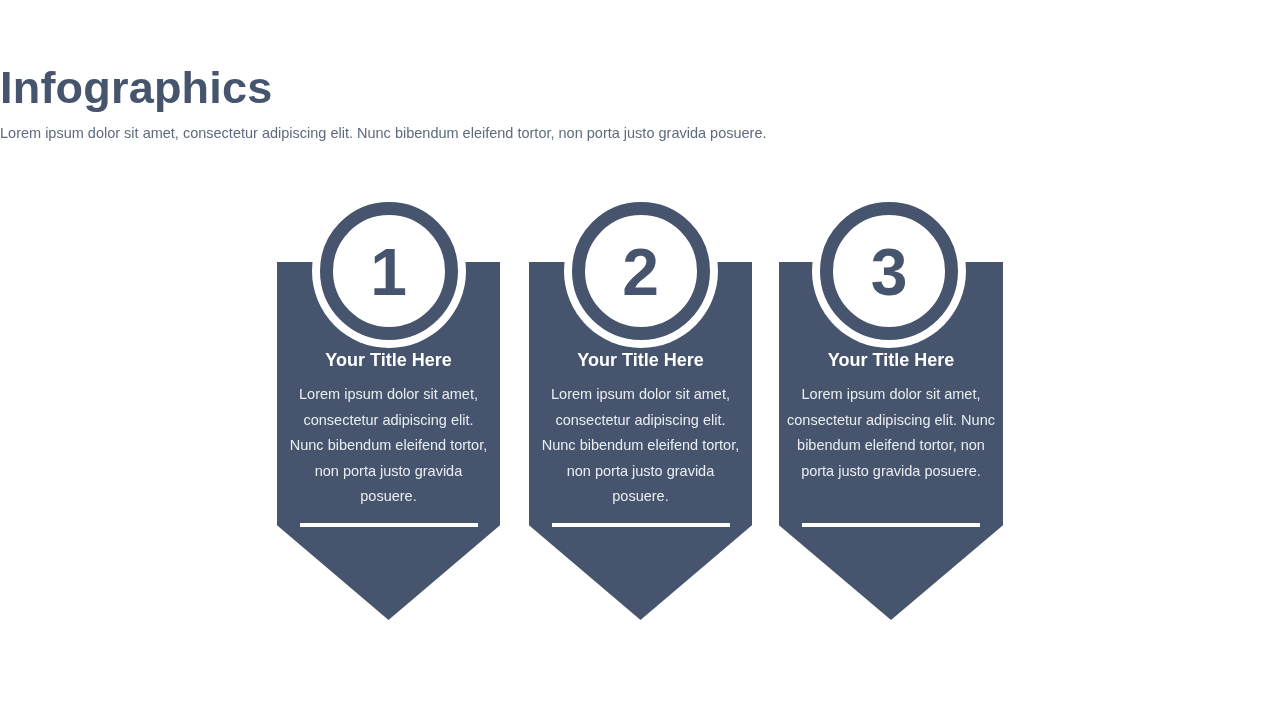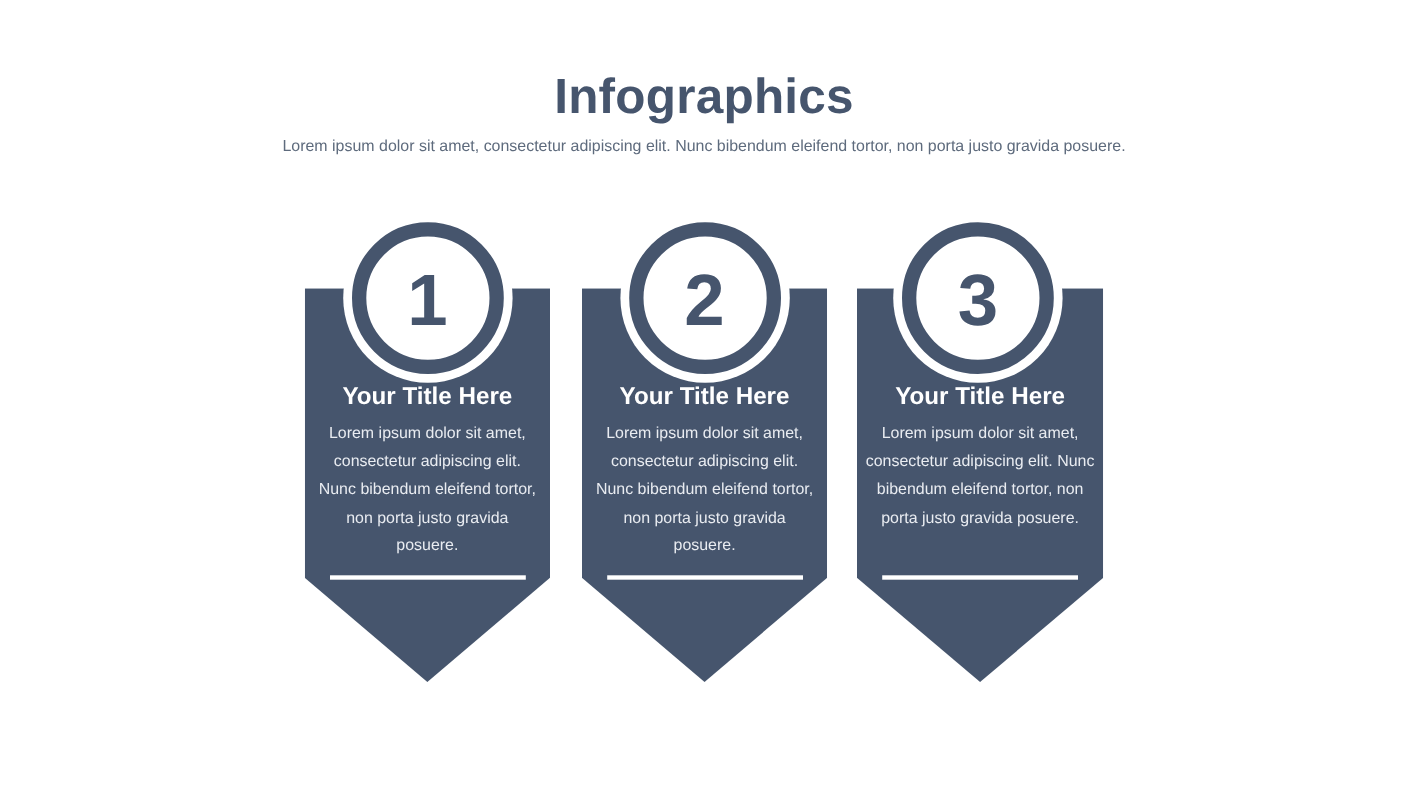--- a/index.html
+++ b/index.html
@@ -19,21 +19,21 @@
     position: absolute;
     inset: 0;
   }
 
   
   .header {
     position: absolute;
     top: 60px;
     left: 0;
     width: 1280px;
-    text-align: center;
+    text-align: left;
   }
   .page-title {
     margin: 0;
     font-size: 45px;
     font-weight: bold;
     color: #46556D;
     letter-spacing: 0.2px;
     line-height: 56px;
   }
   .page-subtitle {
@@ -114,21 +114,21 @@
     left: 0;
     top: 145px;
     width: 100%;
     z-index: 4;
     text-align: center;
     box-sizing: border-box;
     padding: 0 8px;
   }
   .card-title {
     margin: 0;
-    font-size: 22px;
+    font-size: 18px;
     font-weight: bold;
     color: #FFFFFF;
     line-height: 26px;
   }
   .card-text {
     margin: 0;
     padding-top: 9px;
     font-size: 14.5px;
     color: #E9ECF1;
     line-height: 25.6px;

